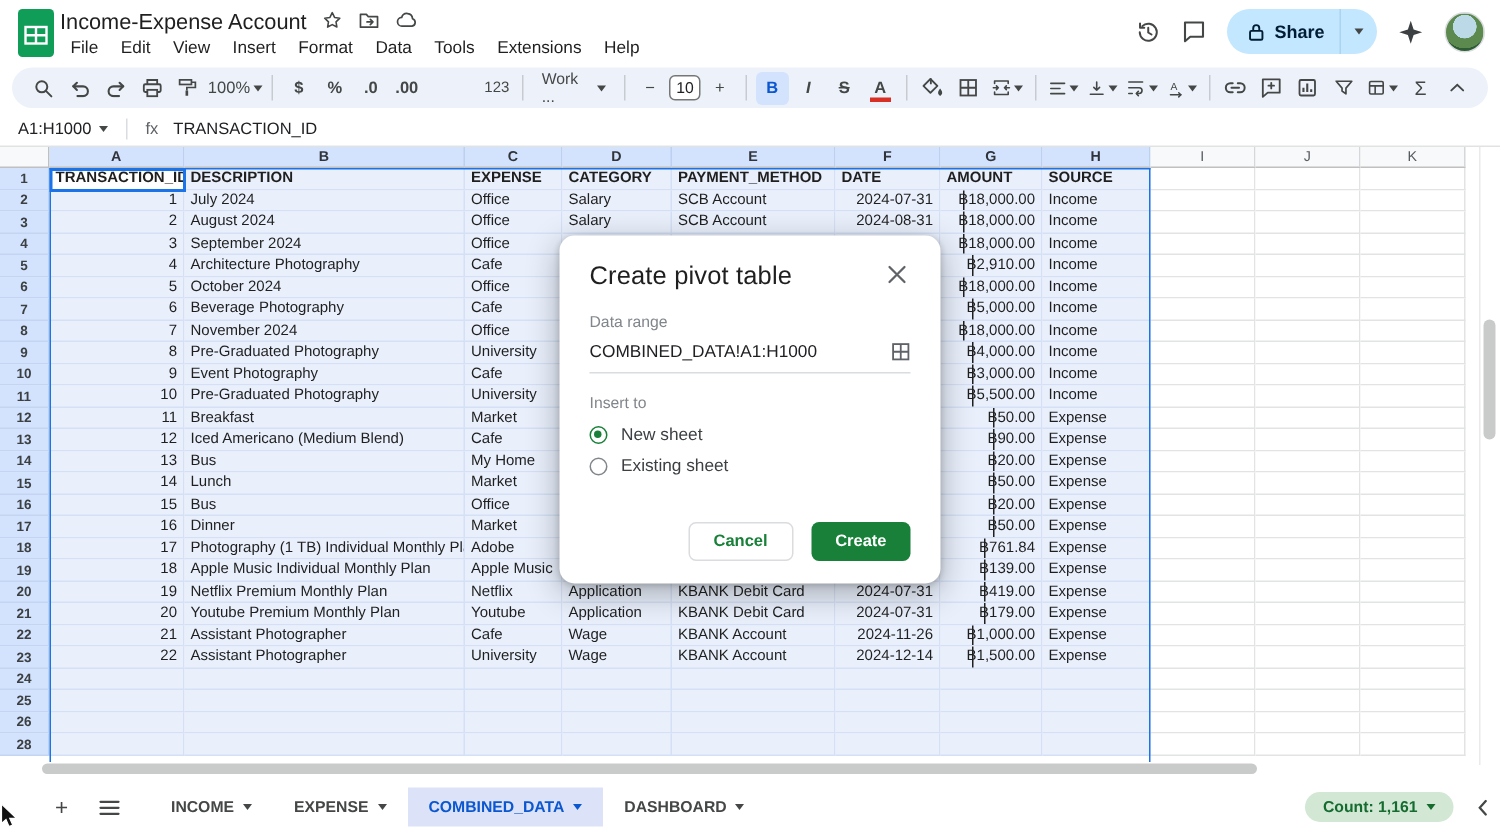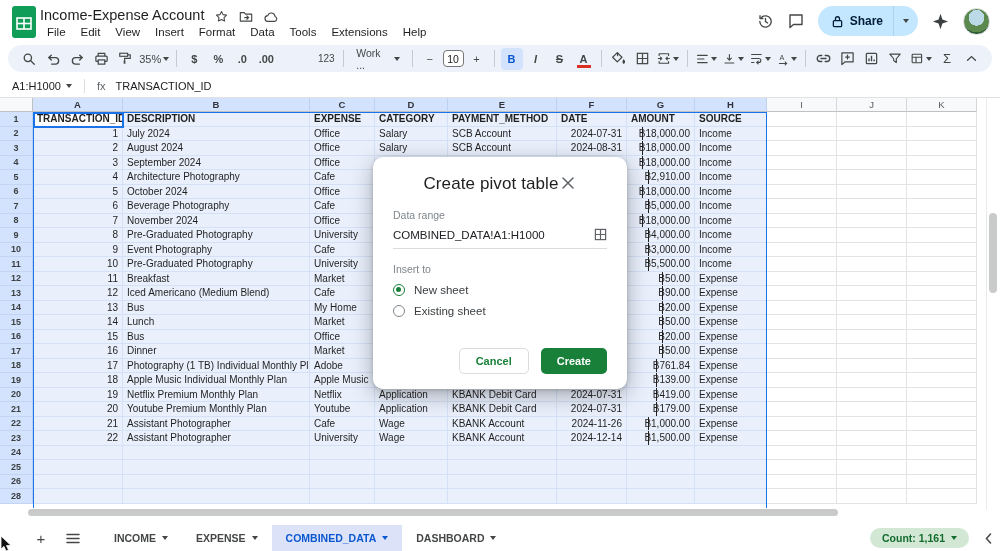--- a/index.html
+++ b/index.html
@@ -3,21 +3,21 @@
 <meta charset="utf-8">
 <style>
   * { margin:0; padding:0; box-sizing:border-box; }
   html,body { width:1000px; height:551px; overflow:hidden; background:#fff;
     font-family:"Liberation Sans", sans-serif; color:#202124; }
   svg { display:block; }
 
   
   #topbar { position:absolute; left:0; top:0; width:1000px; height:44px; background:#fff; }
   #logo { position:absolute; left:11px; top:5px; }
-  #title-row { position:absolute; left:40px; top:7px; display:flex; align-items:flex-end; gap:11px; }
+  #title-row { position:absolute; left:40px; top:7px; display:flex; align-items:flex-start; gap:11px; }
   #doc-title { font-size:14.5px; color:#1f1f1f; }
   .doc-ico { color:#444746; }
   #menu-row { position:absolute; left:41px; top:25px; display:flex; gap:3px; }
   .menu-item { font-size:11.5px; color:#1f1f1f; padding:1px 6px; border-radius:8px; }
   #top-right { position:absolute; right:10px; top:6px; display:flex; align-items:center; gap:14px; }
   .tr-ico { color:#444746; }
   #share-btn { display:flex; align-items:center; background:#c2e7ff; border-radius:16px; height:30px; overflow:hidden; }
   #share-main { display:flex; align-items:center; gap:7px; padding:0 10px 0 14px; height:100%; border-right:1px solid #aad4f2; }
   #share-label { font-size:12px; font-weight:700; color:#001d35; }
   #share-caret { padding:0 9px; height:100%; display:flex; align-items:center; }
@@ -83,21 +83,21 @@
   .sheet-tab.active .caret { border-top-color:#0b57d0; }
   #tabbar-right { margin-left:auto; display:flex; align-items:center; gap:16px; margin-right:8px; }
   #count-badge { background:#d2e7d4; color:#146c2e; font-size:10.5px; font-weight:700; border-radius:13px;
     height:20px; display:flex; align-items:center; gap:6px; padding:0 12px; }
   #count-badge .caret { border-top-color:#146c2e; }
   #panel-chevron { color:#444746; font-size:13px; }
 
   
   #dialog { position:absolute; left:373px; top:157px; width:254px; height:232px; background:#fff; border-radius:10px;
     box-shadow:0 6px 22px rgba(0,0,0,.3), 0 1px 4px rgba(0,0,0,.18); padding:17px 20px; }
-  #dlg-head { display:flex; align-items:flex-start; justify-content:center; }
+  #dlg-head { display:flex; align-items:flex-start; justify-content:space-between; }
   #dlg-title { font-size:17px; color:#1f1f1f; letter-spacing:.1px; }
   #dlg-close { color:#5f6368; font-size:15px; line-height:15px; padding:2px; }
   .dlg-label { font-size:10.5px; color:#80868b; }
   #dlg-range-label { margin-top:15px; }
   #dlg-range-row { display:flex; align-items:center; justify-content:space-between; border-bottom:1px solid #dadce0; padding:7px 0 7px; }
   #dlg-range-val { font-size:11.5px; color:#202124; }
   #dlg-insert-label { margin-top:14px; }
   .radio-row { display:flex; align-items:center; gap:9px; margin-top:9px; }
   .radio { width:12px; height:12px; border-radius:50%; border:1.5px solid #80868b; position:relative; flex:none; }
   .radio.on { border-color:#188038; }
@@ -216,21 +216,21 @@
       </svg>
   </span>
   <span class="tb">
     <svg width="14" height="15" viewBox="0 0 16 16" fill="none" stroke="#444746" stroke-width="1.3">
       <rect x="2" y="2" width="9" height="3.5"></rect>
         <path d="M11 3.8h3v4h-6.5v2.2"></path>
         <path d="M7.5 10v4" stroke-width="2"></path>
       </svg>
   </span>
   <span class="tb">
-    <span>35%</span>
+    <span>100%</span>
       <span class="caret"></span>
   </span>
   <span class="tb-sep"></span>
   <span class="tb txt">$</span>
   <span class="tb txt">%</span>
   <span class="tb txt">.0</span>
   <span class="tb txt">.00</span>
   <span class="tb txt" style="font-weight:400;font-size:10px;margin-left:36px;">123</span>
   <span class="tb-sep"></span>
   <span class="tb" style="width:58px;justify-content:space-between;padding:0 6px;">

